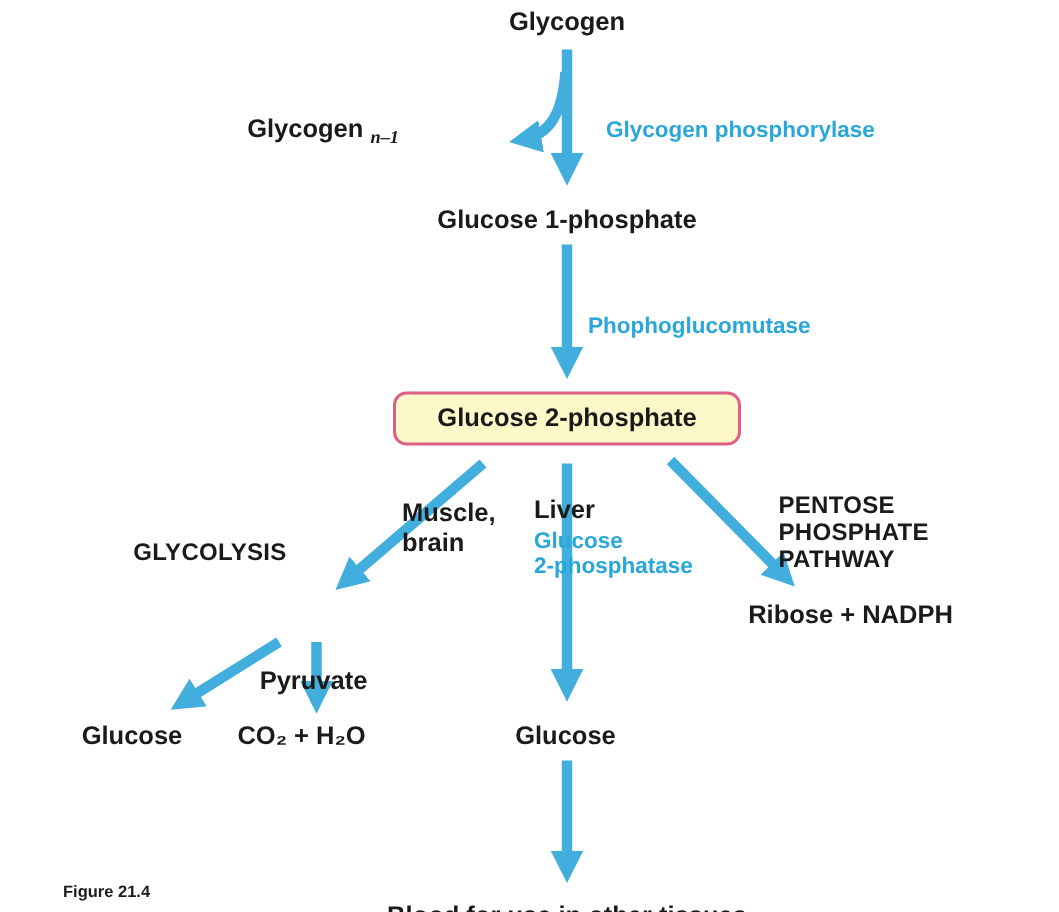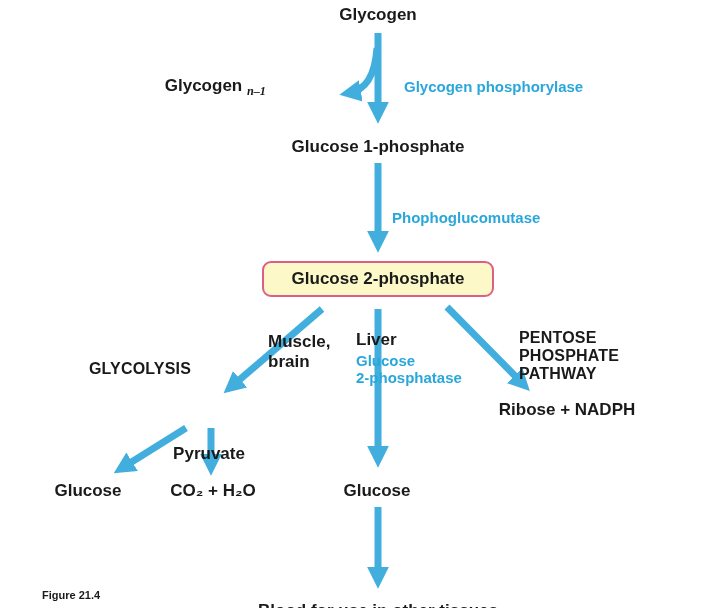--- a/index.html
+++ b/index.html
@@ -103,21 +103,21 @@
   <div class="label caps" style="left:519px;top:303px;">PENTOSE</div>
   <div class="label caps" style="left:519px;top:321px;text-align:right;">PHOSPHATE</div>
   <div class="label caps" style="left:519px;top:339px;">PATHWAY</div>
 
   <div class="label cx" style="left:209px;top:400px;margin-top:44px;">Pyruvate</div>
 
   <div class="label cx" style="left:567px;top:400px;">Ribose + NADPH</div>
 
   <div class="label cx" style="left:88px;top:481px;">Glucose</div>
 
-  <div class="label cx" style="left:201px;top:481px;margin-left:12px;">CO₂ + H₂O</div>
+  <div class="label cx" style="left:201px;top:481px;">CO₂ + H₂O</div>
 
   <div class="label cx" style="left:377px;top:481px;">Glucose</div>
 
   <div class="label cx" style="left:378px;top:601px;">Blood for use in other tissues</div>
 
   <div class="label small" style="left:42px;top:589px;">Figure 21.4</div>
 
 </div>
 
 </body></html>

